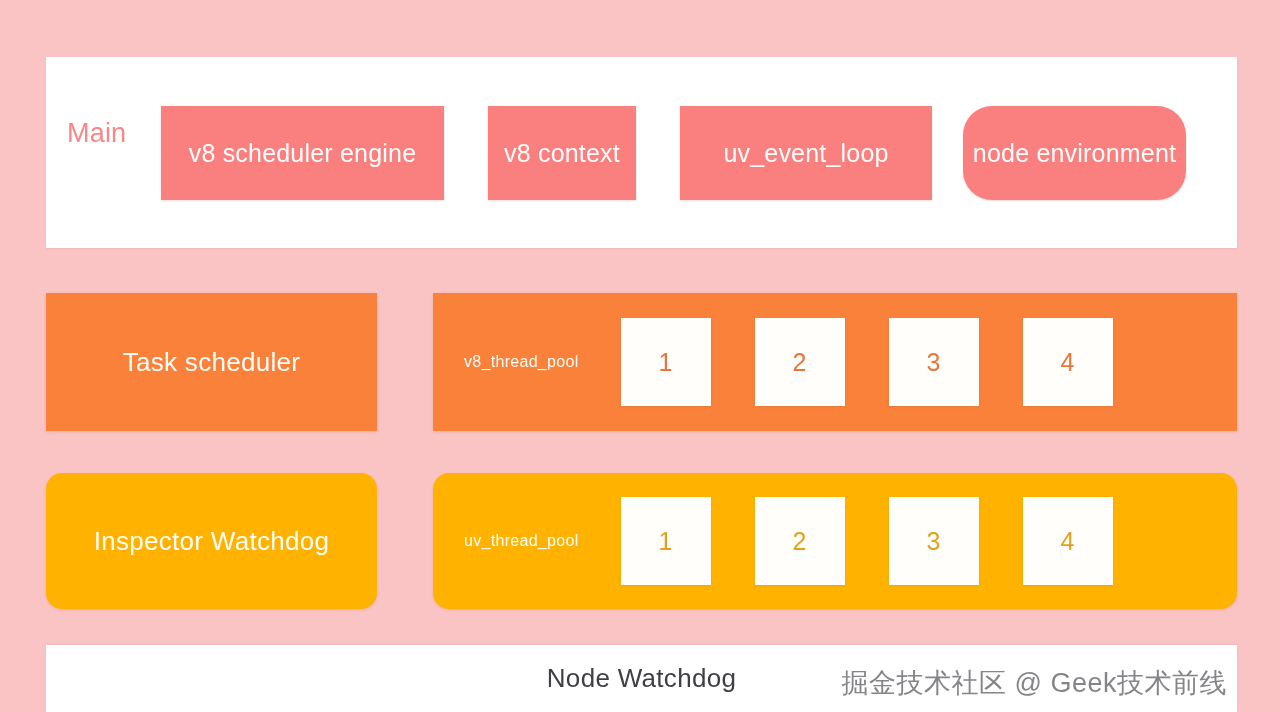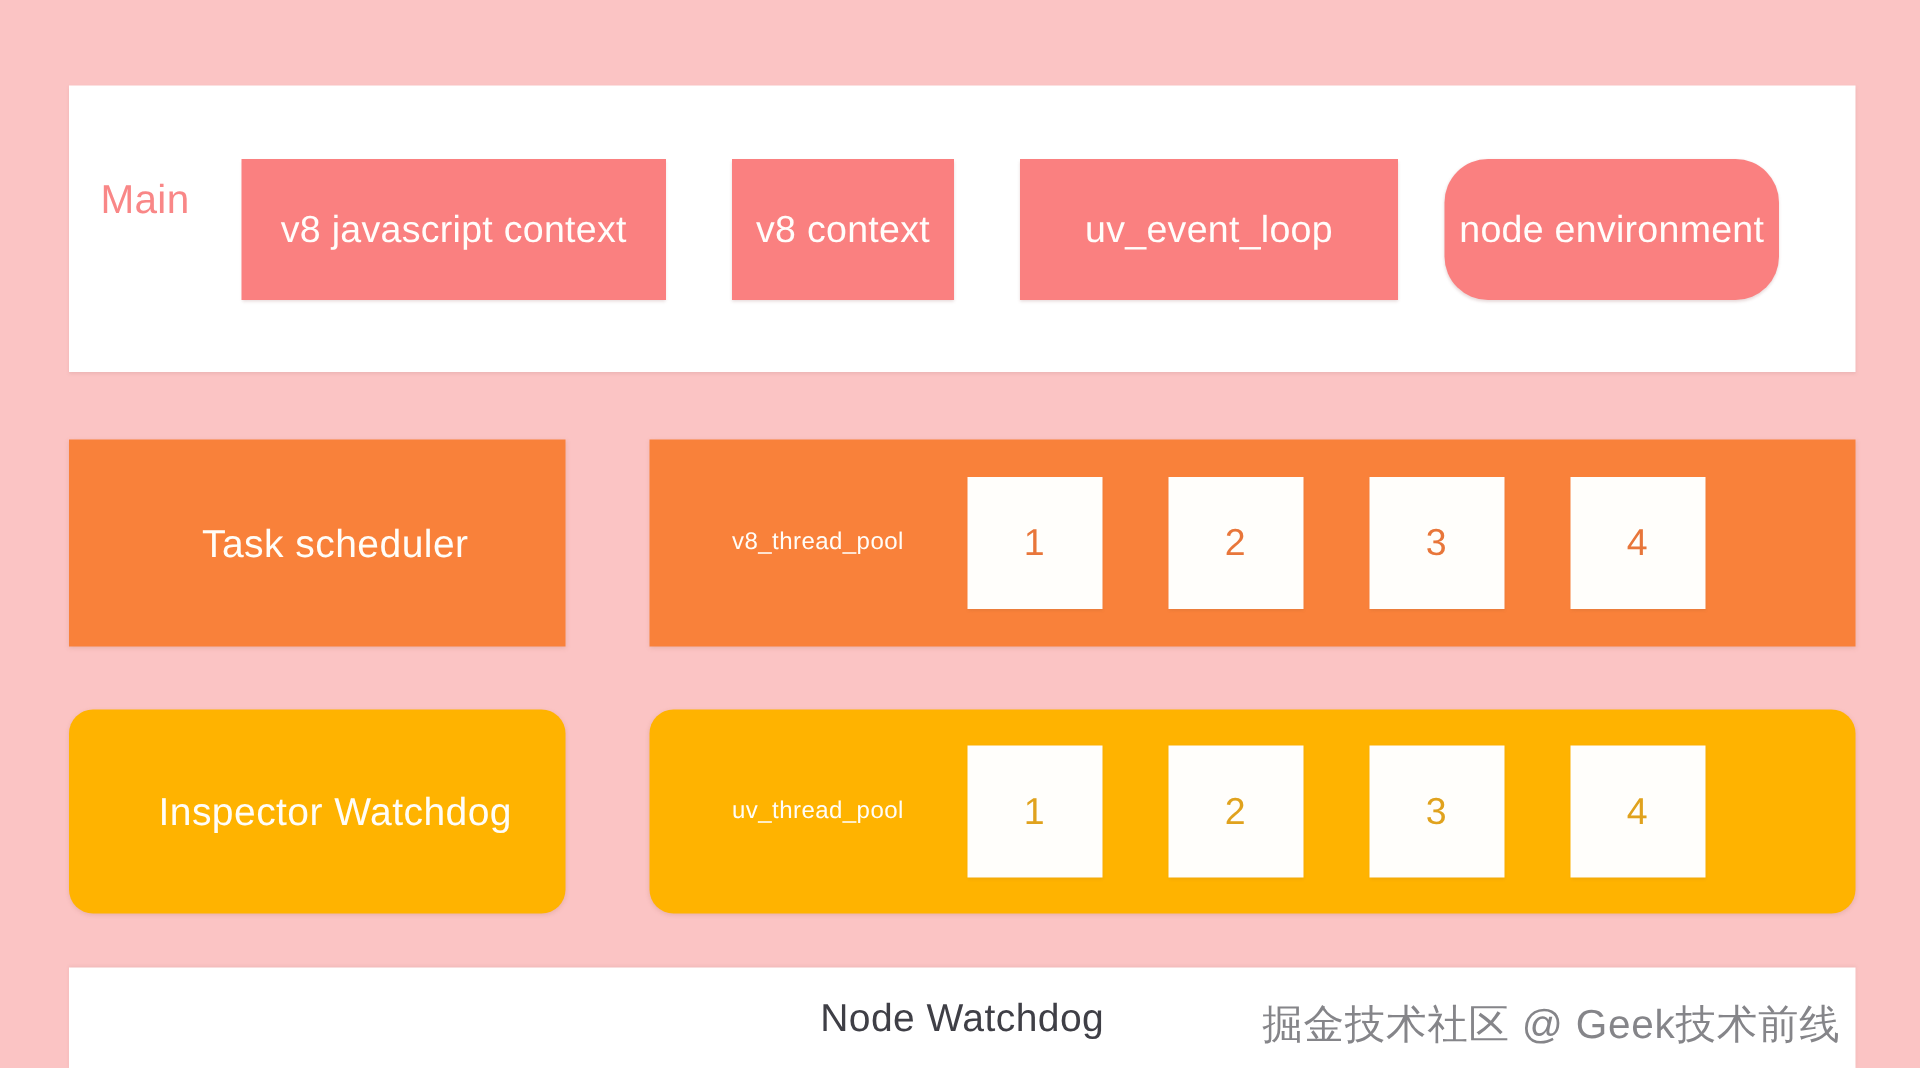--- a/index.html
+++ b/index.html
@@ -79,21 +79,20 @@
 
   .row.orange-row { top: 293px; }
   .row.amber-row  { top: 473px; height: 136px; }
 
   .block {
     position: absolute;
     top: 0;
     height: 100%;
     box-sizing: border-box;
     box-shadow: 0 1px 3px rgba(170, 110, 80, 0.22);
-    padding-left: 24px;
   }
 
   .block.left {
     left: 46px;
     width: 331px;
     display: flex;
     align-items: center;
     justify-content: center;
   }
 
@@ -177,21 +176,21 @@
 </style>
 </head>
 <body>
 
 <div id="diagram-root">
 
   <div class="main-panel">
     <div class="main-label">Main</div>
 
     <div class="salmon-box b0">
-      <span>v8 javascript context</span>
+      <span>v8 scheduler engine</span>
     </div>
 
     <div class="salmon-box b1">
       <span>v8 context</span>
     </div>
 
     <div class="salmon-box b2">
       <span>uv_event_loop</span>
     </div>
 

